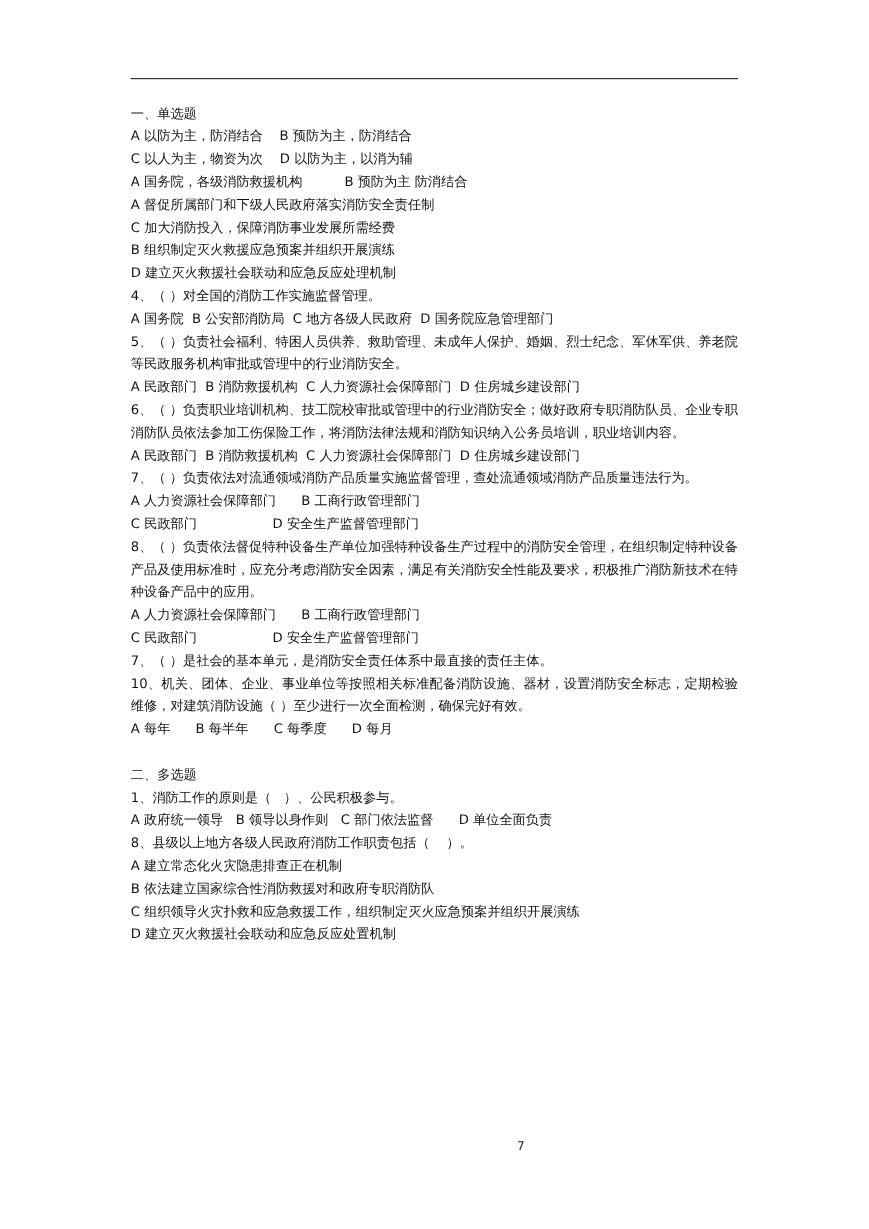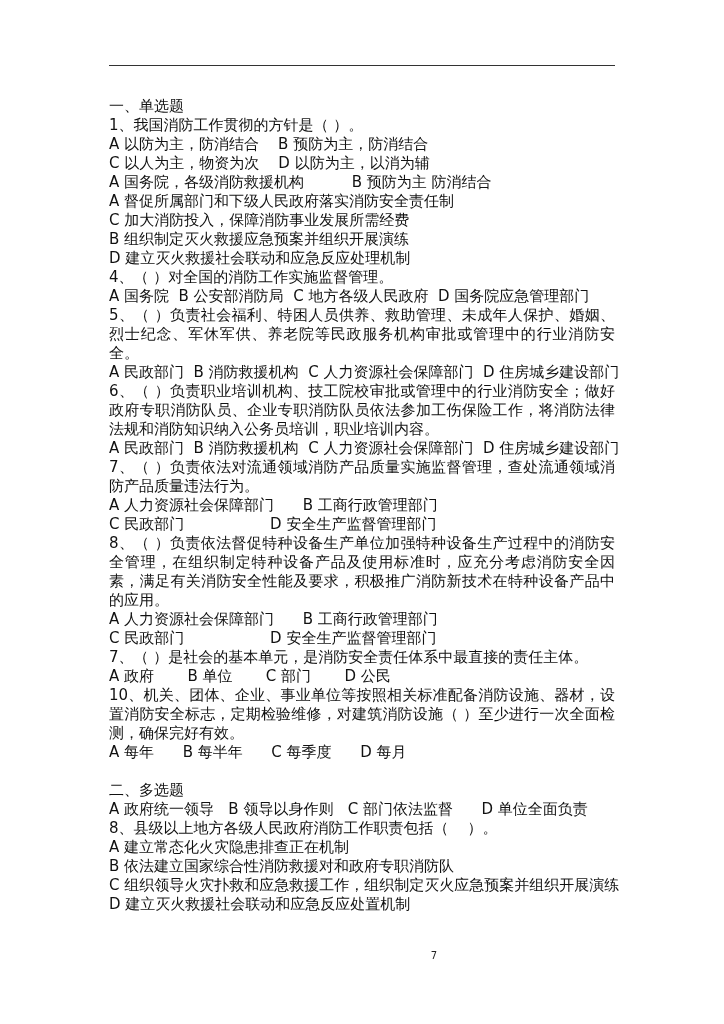--- a/index.html
+++ b/index.html
@@ -1,37 +1,36 @@
 <!DOCTYPE html>
 <html><head>
 <meta charset="utf-8">
 <style>
   html, body { margin: 0; padding: 0; background: #ffffff; }
   body { width: 724px; height: 1024px; position: relative; overflow: hidden;
          font-family: "DejaVu Sans", "Liberation Sans", sans-serif; color: #111; }
   .rule { position: absolute; left: 109px; top: 65px; width: 506px; height: 0;
           border-top: 1.6px solid #333; }
-  .content { position: absolute; left: 109px; top: 97px; width: 506px;
-             font-size: 15px; line-height: 19px; }
+  .content { position: absolute; left: 109px; top: 85px; width: 506px;
+             font-size: 11px; line-height: 19px; }
   .line { white-space: pre; height: 19px; }
   .wrap { white-space: normal; text-align: justify; text-align-last: left; word-break: break-all; }
   .gap { height: 19px; }
   .page-num { position: absolute; top: 950px; left: 0; width: 724px; text-align: center;
               font-size: 10px; color: #222; padding-left: 144px; box-sizing: border-box; }
 </style>
 </head>
 <body>
 
 <div class="rule"></div>
 
 <div class="content">
   <div class="line">一、单选题</div>
 
   <div>
-    <div class="line">1、我国消防工作贯彻的方针是（ ）。</div>
     <div class="line">A 以防为主，防消结合    B 预防为主，防消结合</div>
     <div class="line">C 以人为主，物资为次    D 以防为主，以消为辅</div>
   </div>
 
   <div>
     <div class="line">A 国务院，各级消防救援机构          B 预防为主 防消结合</div>
   </div>
 
   <div>
     <div class="line">A 督促所属部门和下级人民政府落实消防安全责任制</div>
@@ -62,33 +61,33 @@
   </div>
 
   <div>
     <div class="wrap">8、（ ）负责依法督促特种设备生产单位加强特种设备生产过程中的消防安全管理，在组织制定特种设备产品及使用标准时，应充分考虑消防安全因素，满足有关消防安全性能及要求，积极推广消防新技术在特种设备产品中的应用。</div>
     <div class="line">A 人力资源社会保障部门      B 工商行政管理部门</div>
     <div class="line">C 民政部门                  D 安全生产监督管理部门</div>
   </div>
 
   <div>
     <div class="line">7、（ ）是社会的基本单元，是消防安全责任体系中最直接的责任主体。</div>
-    <div class="line">A 政府       B 单位       C 部门       D 公民</div>
   </div>
 
   <div>
     <div class="wrap">10、机关、团体、企业、事业单位等按照相关标准配备消防设施、器材，设置消防安全标志，定期检验维修，对建筑消防设施（   ）至少进行一次全面检测，确保完好有效。</div>
     <div class="line">A 每年      B 每半年      C 每季度      D 每月</div>
   </div>
 
   <div class="gap"></div>
 
   <div class="line">二、多选题</div>
 
   <div>
+    <div class="line">1、消防工作的原则是（   ）、公民积极参与。</div>
     <div class="line">A 政府统一领导   B 领导以身作则   C 部门依法监督      D 单位全面负责</div>
   </div>
 
   <div>
     <div class="line">8、县级以上地方各级人民政府消防工作职责包括（    ）。</div>
     <div class="line">A 建立常态化火灾隐患排查正在机制</div>
     <div class="line">B 依法建立国家综合性消防救援对和政府专职消防队</div>
     <div class="line">C 组织领导火灾扑救和应急救援工作，组织制定灭火应急预案并组织开展演练</div>
     <div class="line">D 建立灭火救援社会联动和应急反应处置机制</div>
   </div>

